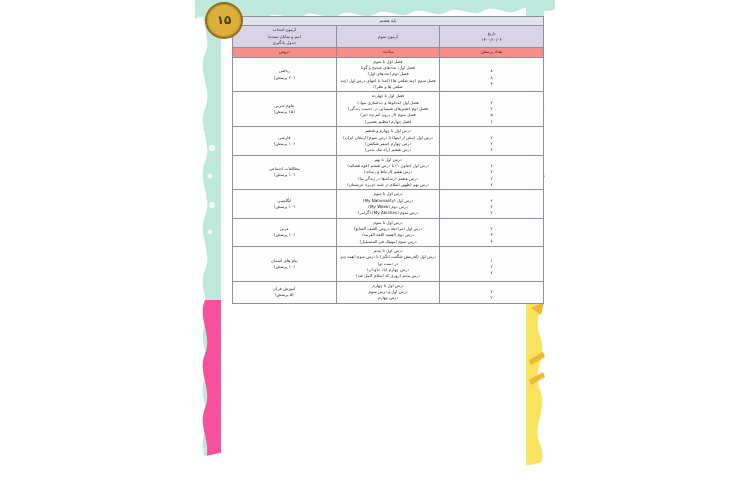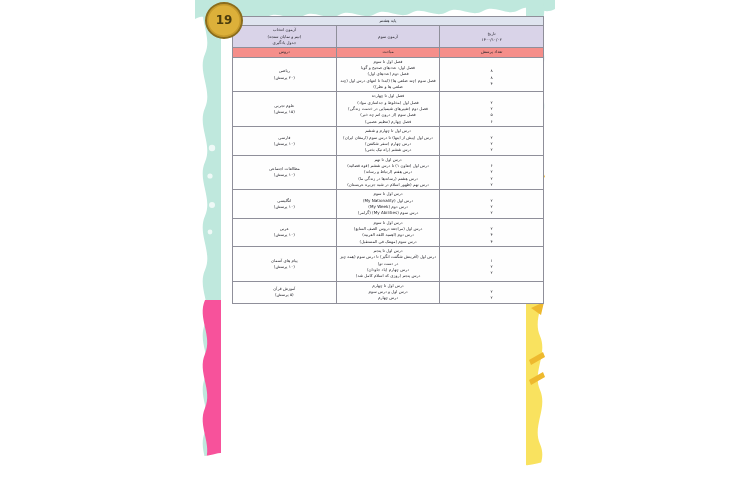--- a/index.html
+++ b/index.html
@@ -130,21 +130,21 @@
   </svg>
 
   <svg id="deco-bottom" class="deco" viewBox="0 0 360 28" preserveAspectRatio="none">
     <path d="M0,28 H360 V12 C348,5 336,18 324,11 C312,4 300,17 288,10
              C276,3 264,16 252,9 C240,2 228,15 216,8 C204,1 192,14 180,7
              C168,0 156,13 144,6 C132,-1 120,12 108,5 C96,-2 84,11 72,4
              C60,-3 48,10 36,3 C24,-4 12,9 0,2 Z" fill="#ffffff"></path>
   </svg>
 
   <div id="page-badge">
-    <span>19</span>
+    <span>۱۵</span>
   </div>
 
   <table id="syllabus-table">
     <tbody id="table-body">
         <tr class="row-title">
           <td colspan="3">پایه هشتم</td>
         </tr>
         <tr class="row-head">
           <td class="c-date head-multiline">تاریخ<br>۱۴۰۰/۱۰/۰۲</td>
           <td class="c-content">آزمون سوم</td>

